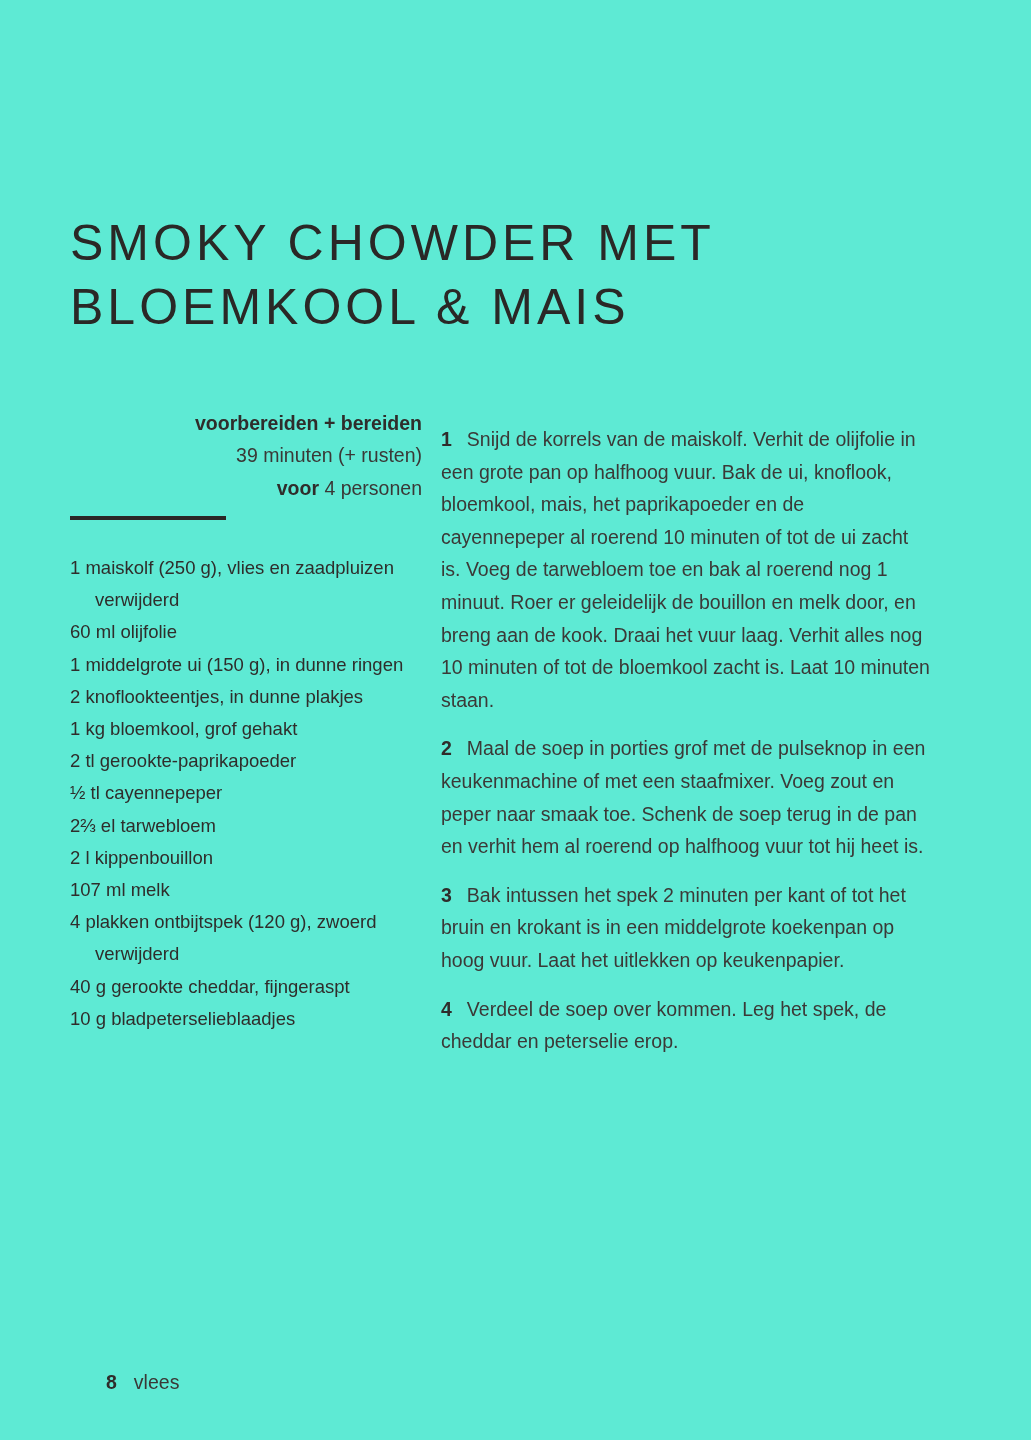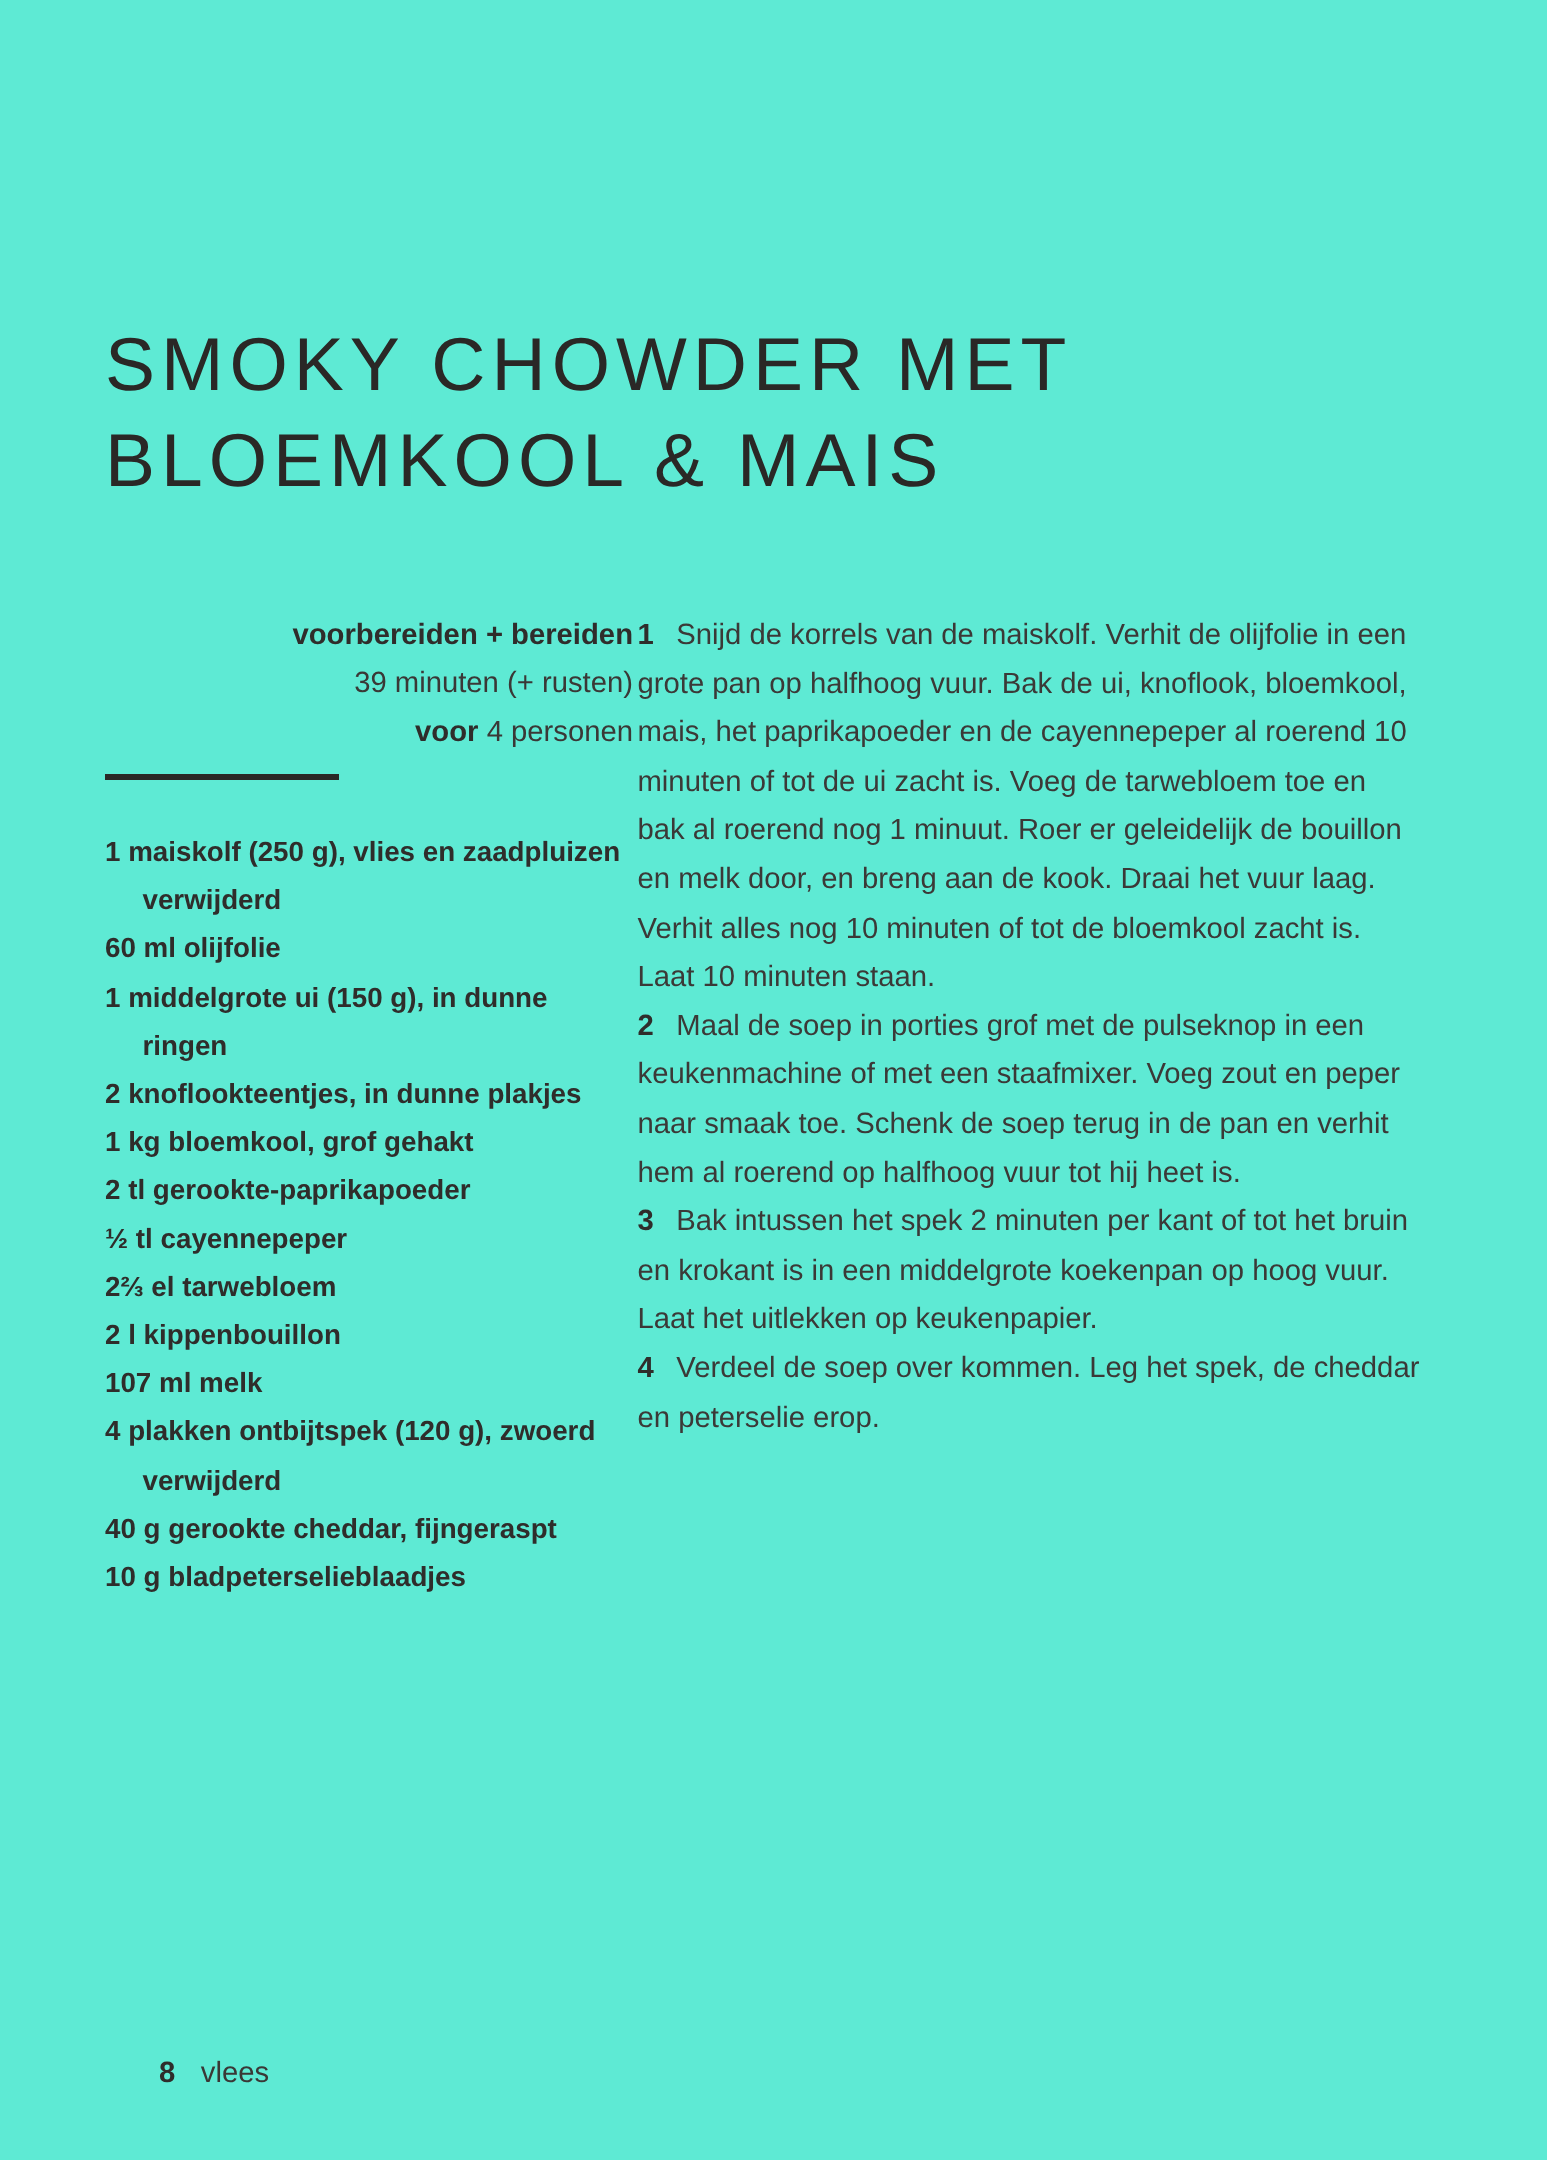--- a/index.html
+++ b/index.html
@@ -25,29 +25,29 @@
     color:#3a3836;
     text-align:right;
   }
   .info .b { font-weight:700; color:#2f2d2b; }
   .rule {
     position:absolute; left:70px; top:516px;
     width:156px; height:4px; background:#2a2826;
   }
   .ingredients {
     position:absolute; left:70px; top:552px; width:352px;
-    font-size:18.5px; font-weight:700; color:#2f2d2b;
+    font-size:18.5px; font-weight:400; color:#2f2d2b;
   }
   .ingredients ul { list-style:none; margin:0; padding:0; }
   .ingredients li { line-height:32.2px; padding-left:25px; text-indent:-25px; }
   .steps {
     position:absolute; left:425px; top:407px; width:522px;
     font-size:19.5px; line-height:32.6px; color:#3b3937;
   }
-  .steps p { margin:0; }
+  .steps p { margin:16px; }
   .step-num { font-weight:700; color:#2f2d2b; padding-right:15px; }
   .footer {
     position:absolute; left:70px; top:1368px;
     font-size:19.5px; line-height:28px; color:#3a3836;
     white-space:nowrap;
     margin-left:36px;
   }
   .page-num { font-weight:700; color:#2f2d2b; margin-right:17px; }
 </style>
 </head>

